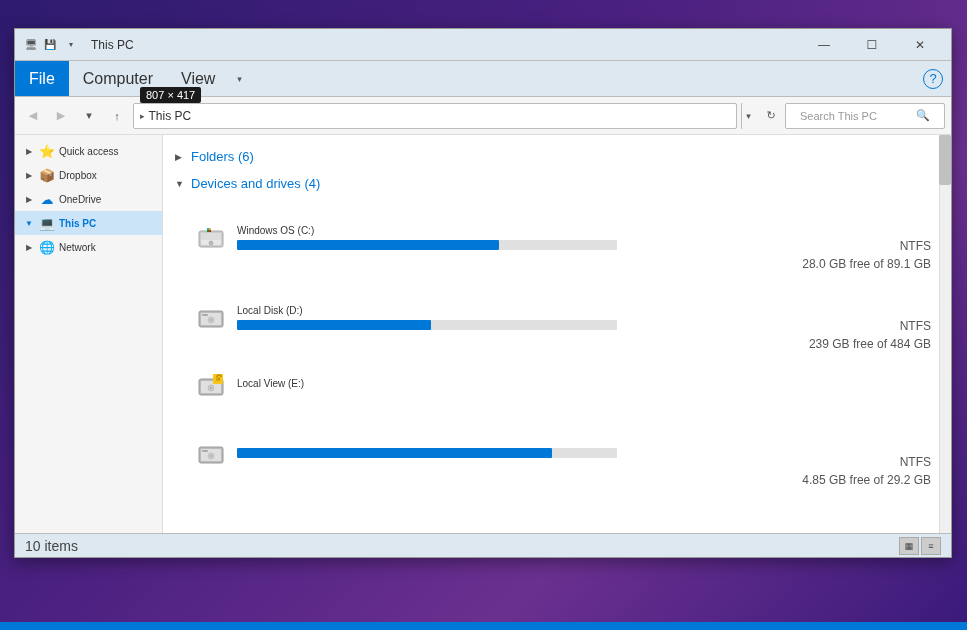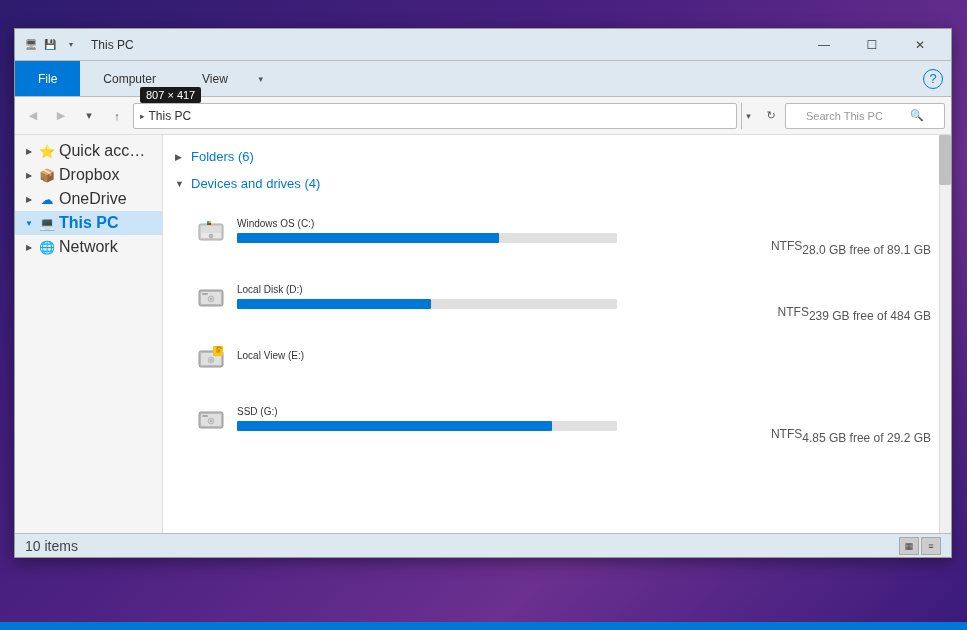--- a/index.html
+++ b/index.html
@@ -91,22 +91,22 @@
     
     .ribbon {
       height: 36px;
       background: #dde8f0;
       border-bottom: 1px solid #bbb;
       display: flex;
       align-items: stretch;
       flex-shrink: 0;
     }
     .ribbon-tab {
-      padding: 0 23px;
-      font-size: 12px;
+      padding: 0 14px;
+      font-size: 16px;
       display: flex;
       align-items: center;
       cursor: pointer;
       color: #333;
     }
     .ribbon-tab.active {
       background: #0078d7;
       color: white;
     }
     .ribbon-tab-down {
@@ -198,21 +198,21 @@
       border-left: 1px solid #bbb;
     }
     .search-bar {
       width: 160px;
       height: 26px;
       background: white;
       border: 1px solid #bbb;
       border-radius: 2px;
       display: flex;
       align-items: center;
-      padding: 0 20px;
+      padding: 0 14px;
       gap: 4px;
       font-size: 11px;
       color: #999;
     }
     .search-icon {
       font-size: 11px;
       color: #555;
     }
 
     
@@ -250,21 +250,21 @@
       font-size: 8px;
       color: #555;
     }
     .sidebar-icon {
       font-size: 13px;
       width: 16px;
       text-align: center;
     }
     .sidebar-label {
       flex: 1;
-      font-size: 16px;
+      font-size: 10px;
       white-space: nowrap;
       overflow: hidden;
       text-overflow: ellipsis;
     }
     .sidebar-highlight {
       background: #cce4f7;
     }
 
     
     .main-panel {
@@ -327,20 +327,21 @@
       width: 380px;
       overflow: hidden;
     }
     .progress-bar-fill {
       height: 100%;
       background: #0078d7;
       border-radius: 1px;
     }
     .drive-meta {
       display: flex;
+      flex-direction: column;
       align-items: flex-end;
       justify-content: center;
       min-width: 140px;
       padding-left: 16px;
       margin-top: 36px;
     }
     .drive-fs {
       font-size: 12px;
       color: #555;
       margin-bottom: 4px;
@@ -576,21 +577,20 @@
         <div class="drive-icon">
           <svg width="28" height="28" viewBox="0 0 28 28">
             <rect x="2" y="8" width="24" height="16" rx="2" fill="#bbb" stroke="#999" stroke-width="1"></rect>
             <rect x="4" y="10" width="20" height="12" rx="1" fill="#e0e0e0"></rect>
             <circle cx="14" cy="17" r="3" fill="#ccc" stroke="#aaa" stroke-width="0.5"></circle>
             <circle cx="14" cy="17" r="1" fill="#aaa"></circle>
             <rect x="5" y="11" width="6" height="2" rx="1" fill="#aaa"></rect>
           </svg>
         </div>
         <div class="drive-info">
-          <div class="drive-name">SSD (G:)</div>
           <div class="progress-bar-bg">
             <div class="progress-bar-fill" style="width:83%;"></div>
           </div>
         </div>
         <div class="drive-meta">
           <span class="drive-fs">NTFS</span>
           <span class="drive-space">4.85 GB free of 29.2 GB</span>
         </div>
       </div>
 

